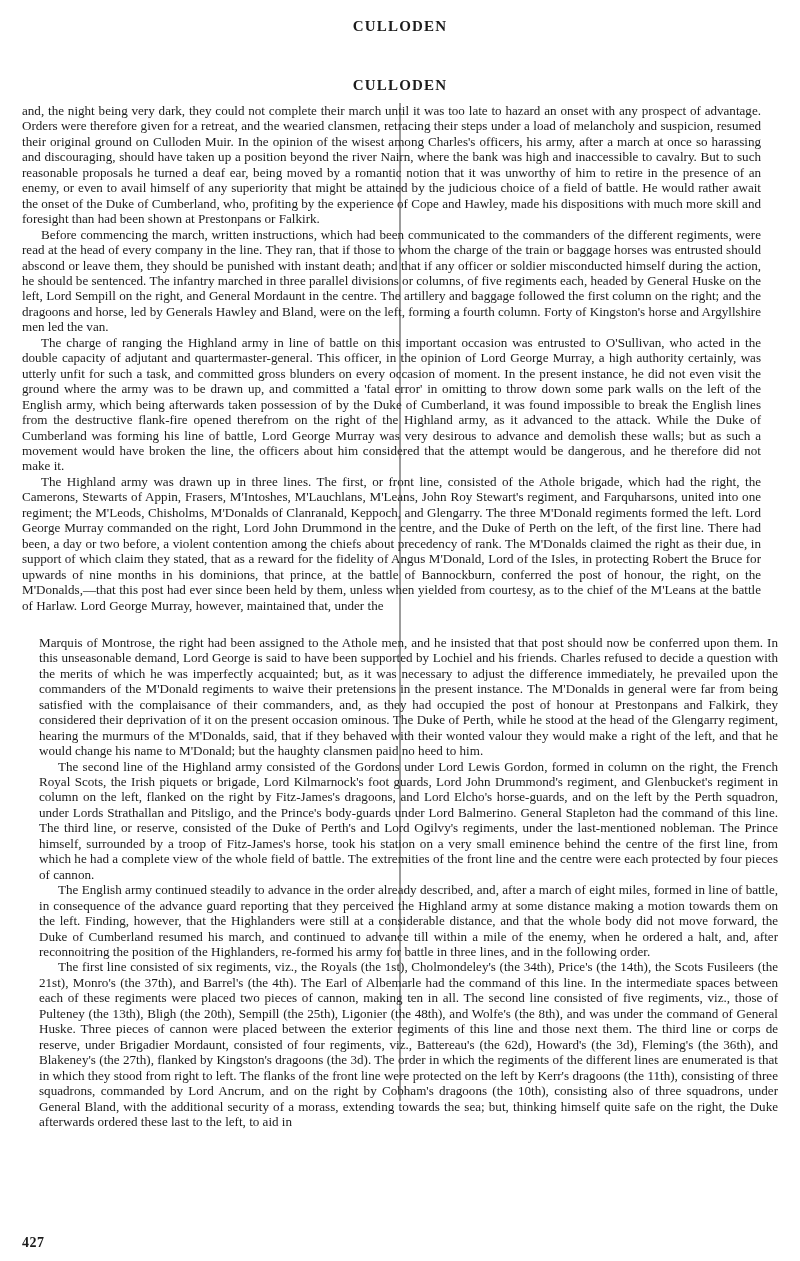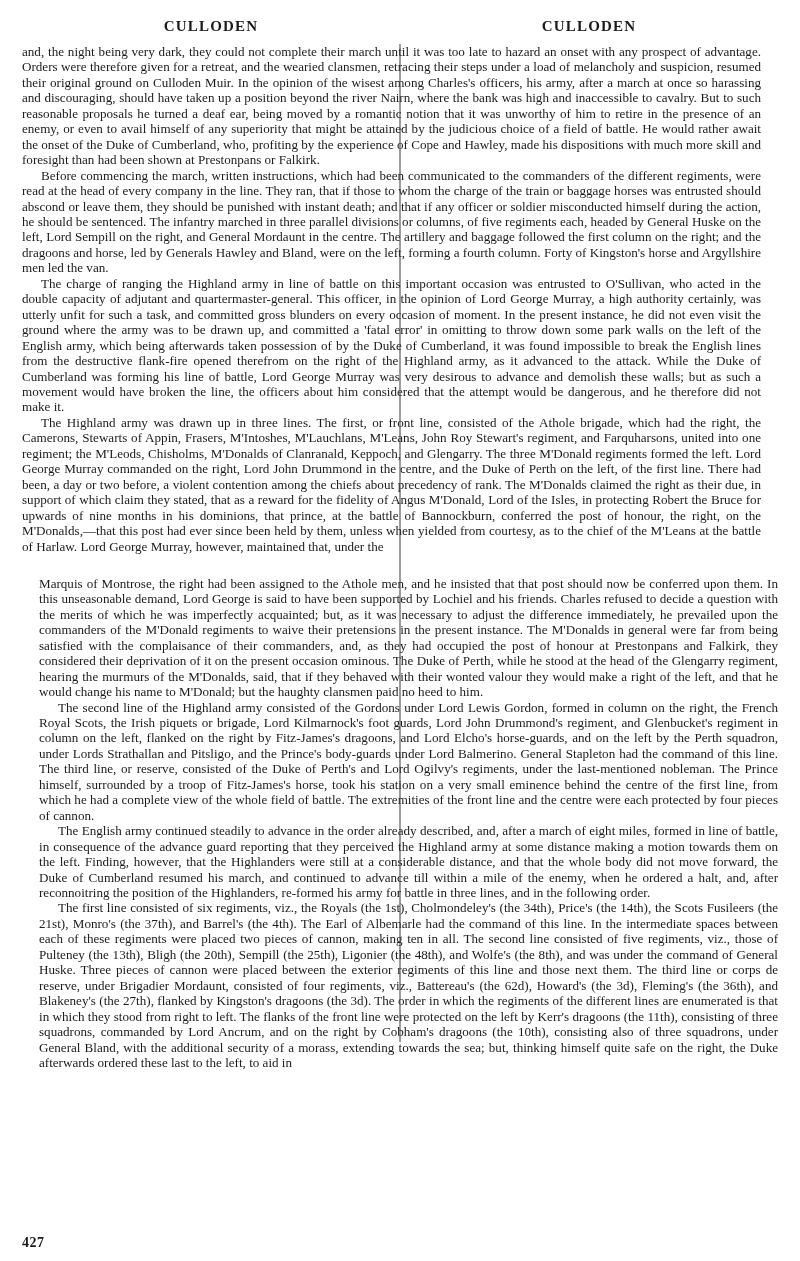--- a/index.html
+++ b/index.html
@@ -17,23 +17,24 @@
   }
   .page {
     width: 800px;
     height: 1261px;
     position: relative;
     box-sizing: border-box;
     padding: 18px 22px 10px 22px;
   }
   .headers {
     display: flex;
-    flex-direction: row;
+    flex-direction: column;
     width: 100%;
     box-sizing: border-box;
+    gap: 33px;
   }
   .running-head {
     flex: 1 1 50%;
     text-align: center;
     font-size: 15px;
     font-weight: bold;
     letter-spacing: 1.2px;
     font-family: "Liberation Serif", "DejaVu Serif", serif;
     padding-bottom: 9px;
   }

